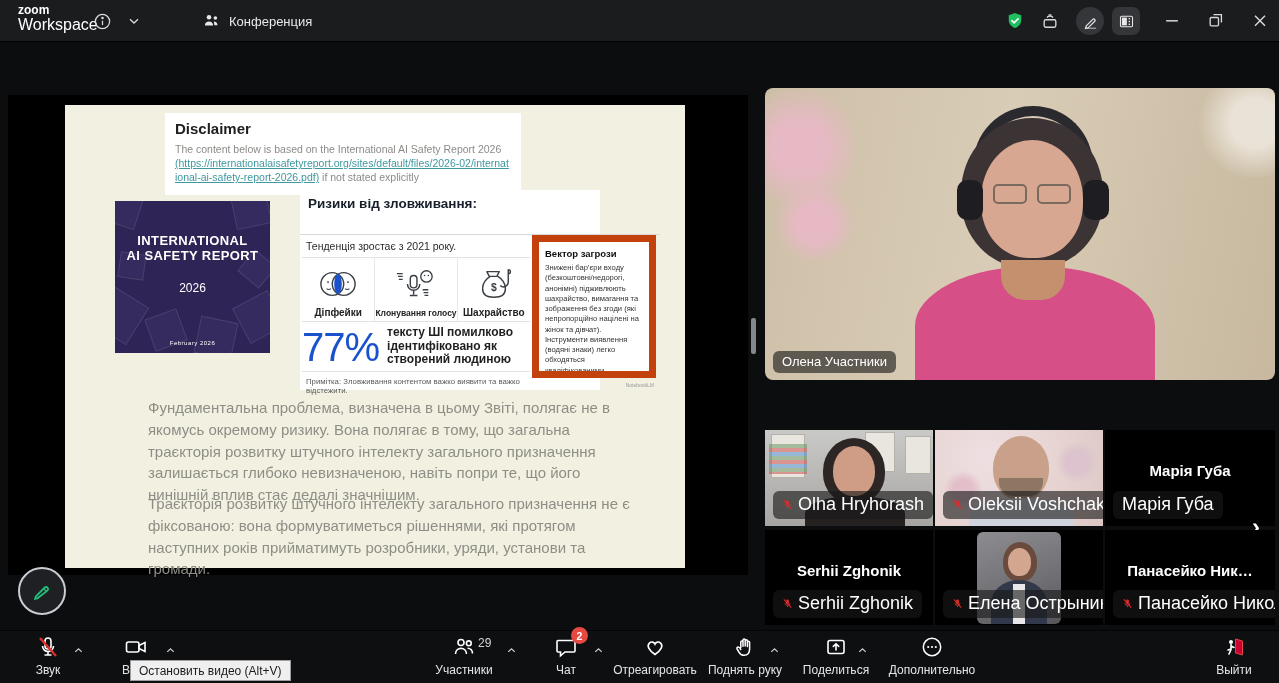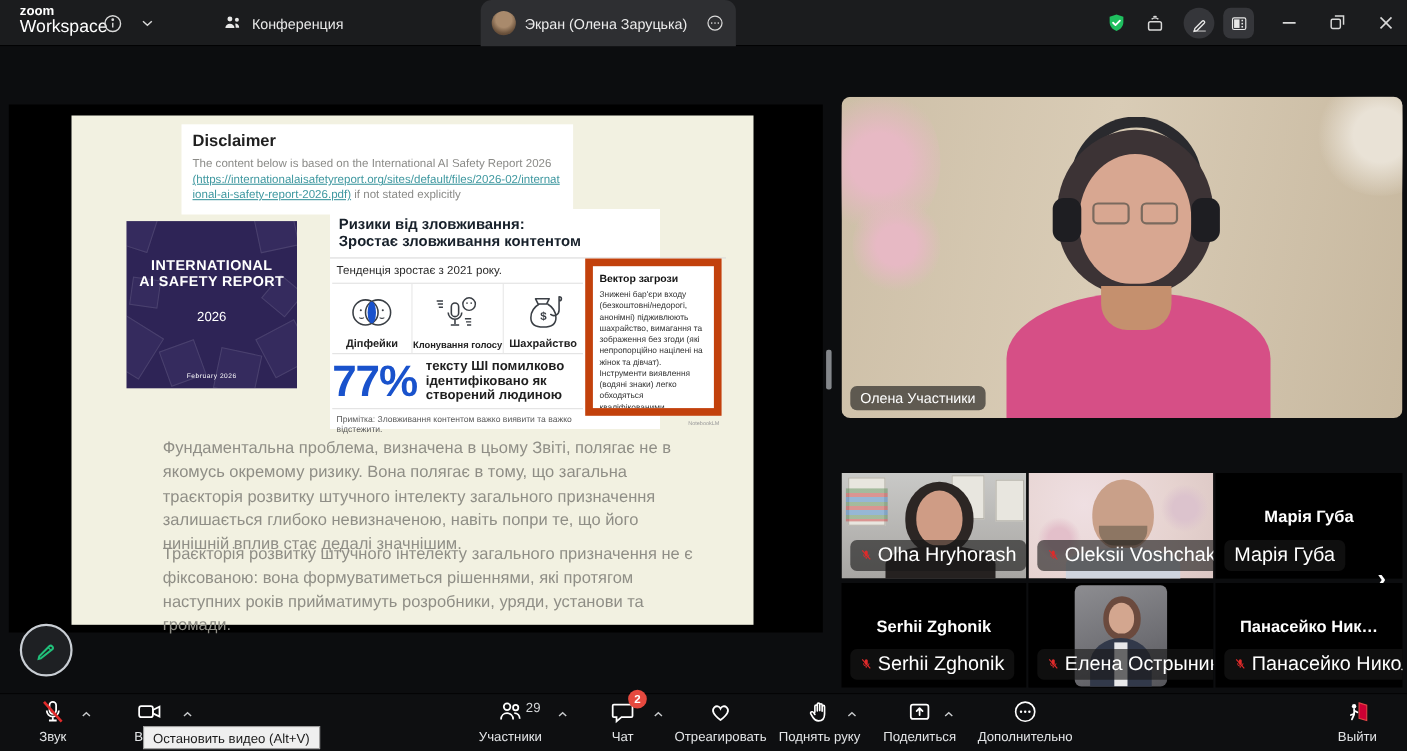--- a/index.html
+++ b/index.html
@@ -37,21 +37,21 @@
   #ig-title { padding:6px 8px 4px; font-size:13.5px; font-weight:bold; color:#17202a; line-height:1.18; }
   #ig-grid { position:absolute; left:0; top:44px; width:360px; bottom:0; border-top:1px solid #d9d9d9; }
   #ig-left { position:absolute; left:2px; top:0; width:228px; height:100%; }
   #ig-trend { height:23px; font-size:10.5px; color:#2b2b2b; display:flex; align-items:center; padding-left:4px; border-bottom:1px solid #e2e2e2; }
   #ig-icons { display:flex; height:64px; border-bottom:1px solid #e2e2e2; }
   .ig-cell { flex:1; display:flex; flex-direction:column; align-items:center; justify-content:flex-end; padding-bottom:3px; border-right:1px solid #e8e8e8; }
   .ig-cell:last-child { border-right:none; }
   .ig-cell .lbl { font-size:10px; color:#222; margin-top:4px; white-space:nowrap;font-weight:bold; }
   .ig-cell .lbl.small { font-size:8.5px; }
   #ig-stat { height:50px; display:flex; align-items:center; gap:8px; border-bottom:1px solid #e2e2e2; }
-  #ig-stat .big { font-size:40px; font-weight:bold; color:#1952cc; letter-spacing:-1px; line-height:1; }
+  #ig-stat .big { font-size:40px; font-weight:normal; color:#1952cc; letter-spacing:-1px; line-height:1; }
   #ig-stat .txt { font-size:12px; font-weight:bold; color:#1f1f1f; line-height:1.15; }
   #ig-note { font-size:7.8px; color:#5a5a5a; padding:5px 2px 0 4px; }
   #threat { position:absolute; right:4px; top:0; width:124px; height:143px; border:7px solid #c2410c; background:#fff; padding:6px 6px; overflow:hidden; }
   #threat h4 { font-size:9.5px; color:#111; margin-bottom:4px; }
   #threat p { font-size:7.6px; color:#333; line-height:1.35; }
   #ig-wm { position:absolute; right:6px; bottom:2px; font-size:5px; color:#9a9a9a; }
 
   .para { position:absolute; left:83px; width:484px; font-size:15px; font-weight:500; color:#8f8e86; line-height:1.45; }
 
   #annotate-btn { position:absolute; left:18px; top:567px; width:48px; height:48px; border-radius:50%; background:#1e2023; border:2px solid #c9ced4; display:flex; align-items:center; justify-content:center; }
@@ -110,30 +110,20 @@
   </div>
   <div id="tab-meeting">
     <svg width="18" height="18" viewBox="0 0 24 24" fill="#e8e8e8">
         <circle cx="8" cy="7" r="3"></circle>
         <path d="M2.5 18c0-3.3 2.5-5.3 5.5-5.3s5.5 2 5.5 5.3z"></path>
         <circle cx="16.5" cy="8" r="2.4"></circle>
         <path d="M14.5 12.6c2.8.2 4.8 2 4.8 4.9h-4.2"></path>
       </svg>
     <span>Конференция</span>
   </div>
-  <div id="tab-screen">
-    <div id="tab-avatar"></div>
-    <span>Экран (Олена Заруцька)</span>
-    <svg class="more" width="18" height="18" viewBox="0 0 24 24" fill="none" stroke="#d9d9d9" stroke-width="1.5">
-        <circle cx="12" cy="12" r="8.5"></circle>
-        <circle cx="8" cy="12" r="1" fill="#d9d9d9" stroke="none"></circle>
-        <circle cx="12" cy="12" r="1" fill="#d9d9d9" stroke="none"></circle>
-        <circle cx="16" cy="12" r="1" fill="#d9d9d9" stroke="none"></circle>
-      </svg>
-  </div>
   <div class="tb-ico" style="left:1003px;">
     <svg width="20" height="20" viewBox="0 0 24 24">
         <path d="M12 2.5l7.5 2.7v5.3c0 5.2-3.2 8.4-7.5 10-4.3-1.6-7.5-4.8-7.5-10V5.2z" fill="#1fbf5f"></path>
         <path d="M8.3 11.6l2.6 2.6 4.8-4.8" fill="none" stroke="#fff" stroke-width="2" stroke-linecap="round" stroke-linejoin="round"></path>
       </svg>
   </div>
   <div class="tb-ico" style="left:1038px;">
     <svg width="20" height="20" viewBox="0 0 24 24" fill="none" stroke="#d9d9d9" stroke-width="1.6">
         <rect x="5" y="10.5" width="14" height="9" rx="2"></rect>
         <path d="M8.3 7.8a5.4 5.4 0 0 1 7.4 0"></path>
@@ -193,21 +183,20 @@
       <div class="sq" style="left:128px;top:54px;width:28px;height:28px;transform:rotate(40deg);"></div>
       <div class="t1">INTERNATIONAL</div>
       <div class="t2">AI SAFETY REPORT</div>
       <div class="t3">2026</div>
       <div class="ft">February 2026</div>
     </div>
 
     <div id="infographic">
       <div id="ig-title">
         <div>Ризики від зловживання:</div>
-        <div>Зростає зловживання контентом</div>
       </div>
       <div id="ig-grid">
         <div id="ig-left">
           <div id="ig-trend">Тенденція зростає з 2021 року.</div>
           <div id="ig-icons">
             <div class="ig-cell">
               <svg width="46" height="38" viewBox="0 0 46 40">
                 <circle cx="17" cy="20" r="12" fill="none" stroke="#3a3f45" stroke-width="1.5"></circle>
                 <circle cx="29" cy="20" r="12" fill="none" stroke="#3a3f45" stroke-width="1.5"></circle>
                 <ellipse cx="23" cy="20" rx="4" ry="10.5" fill="#1952cc"></ellipse>

